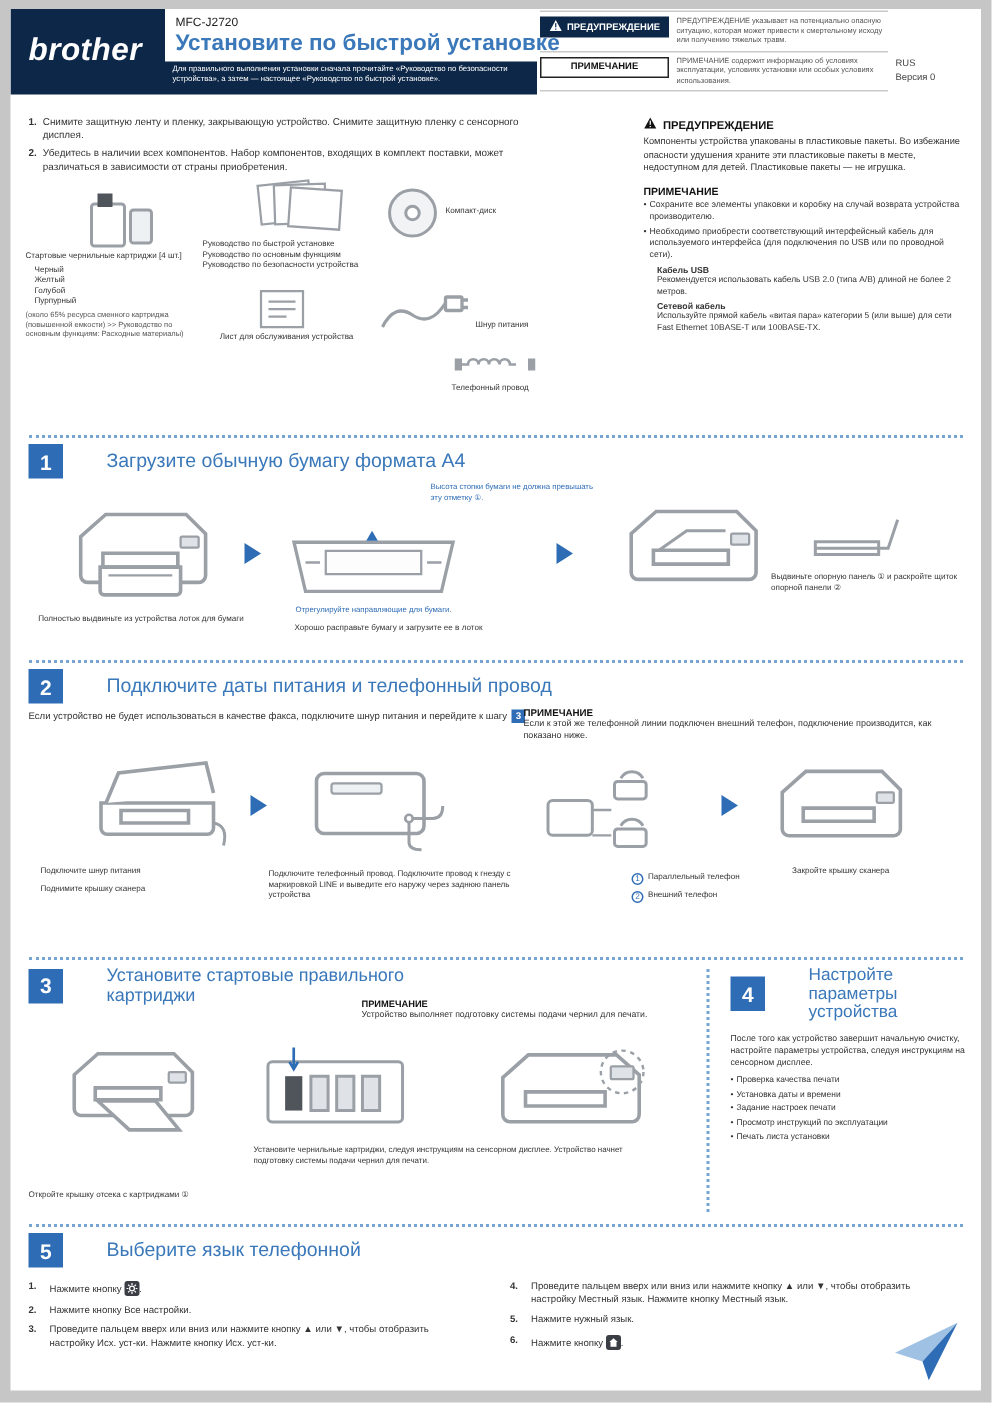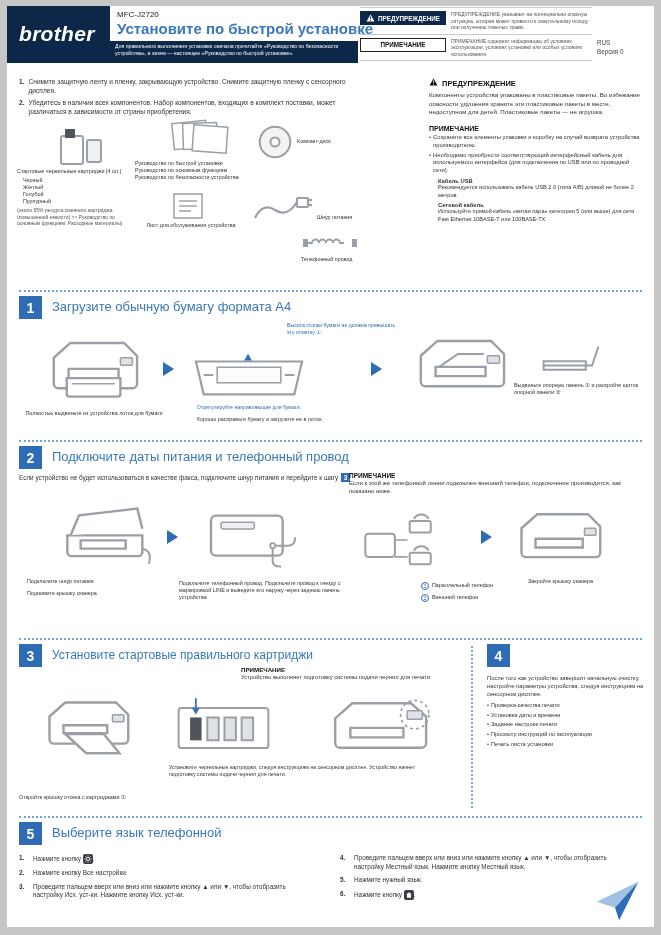--- a/index.html
+++ b/index.html
@@ -20,21 +20,21 @@
   .tag-warning { background:#0c2747; color:#fff; }
   .tag-note { background:#fff; border:1px solid #222; color:#111; }
   .notice-desc { flex:1; padding-left:5px; font-size:5px; color:#555; line-height:1.3; }
   .version { position:absolute; left:590px; top:32px; font-size:6.3px; color:#444; line-height:1.5; }
 
   
   .sep { position:absolute; left:12px; right:12px; height:0; border-top:2px dotted #76a5d4; }
   .sec-head { display:flex; gap:10px; align-items:center; }
   .sec-num { background:#2e6cb5; color:#fff; width:23px; height:23px; display:flex; align-items:center;
              justify-content:center; font-size:14px; font-weight:bold; flex:none; }
-  .sec-title { color:#3a78ba; font-size:13px; line-height:1.1; }
+  .sec-title { color:#3a78ba; font-size:13px; line-height:1.1;margin-left:19px; }
   .caption { font-size:5.4px; color:#333; line-height:1.3; }
   .blue-note { font-size:5.2px; color:#2e6cb5; line-height:1.3; }
   .note-title { font-weight:bold; font-size:7px; color:#111; }
   .body-text { font-size:6.2px; color:#333; line-height:1.4; }
   .prelines { white-space:pre-line; }
   .abs { position:absolute; }
   .arrow { width:0; height:0; border-left:11px solid #2e6cb5; border-top:7px solid transparent; border-bottom:7px solid transparent; }
   svg.art path, svg.art rect, svg.art circle, svg.art line { vector-effect:non-scaling-stroke; }
   .bullet-row { display:flex; font-size:5.8px; line-height:1.35; margin-top:2px; color:#333; }
   .bullet-row::before { content:"• "; margin-right:2px; }
@@ -392,20 +392,21 @@
           </svg>
         </span>
       </div>
     </div>
 
     <div class="divider34"></div>
 
     <div class="sec4">
       <div class="sec-head">
         <div class="sec-num">4</div>
+        <div class="sec-title">Настройте параметры устройства</div>
       </div>
       <div class="body-text" style="font-size:5.8px;margin-top:7px;">После того как устройство завершит начальную очистку, настройте параметры устройства, следуя инструкциям на сенсорном дисплее.</div>
       <div style="margin-top:4px;">
         <div class="bullet-row" style="font-size:5.6px;">Проверка качества печати</div>
         <div class="bullet-row" style="font-size:5.6px;">Установка даты и времени</div>
         <div class="bullet-row" style="font-size:5.6px;">Задание настроек печати</div>
         <div class="bullet-row" style="font-size:5.6px;">Просмотр инструкций по эксплуатации</div>
         <div class="bullet-row" style="font-size:5.6px;">Печать листа установки</div>
       </div>
     </div>

